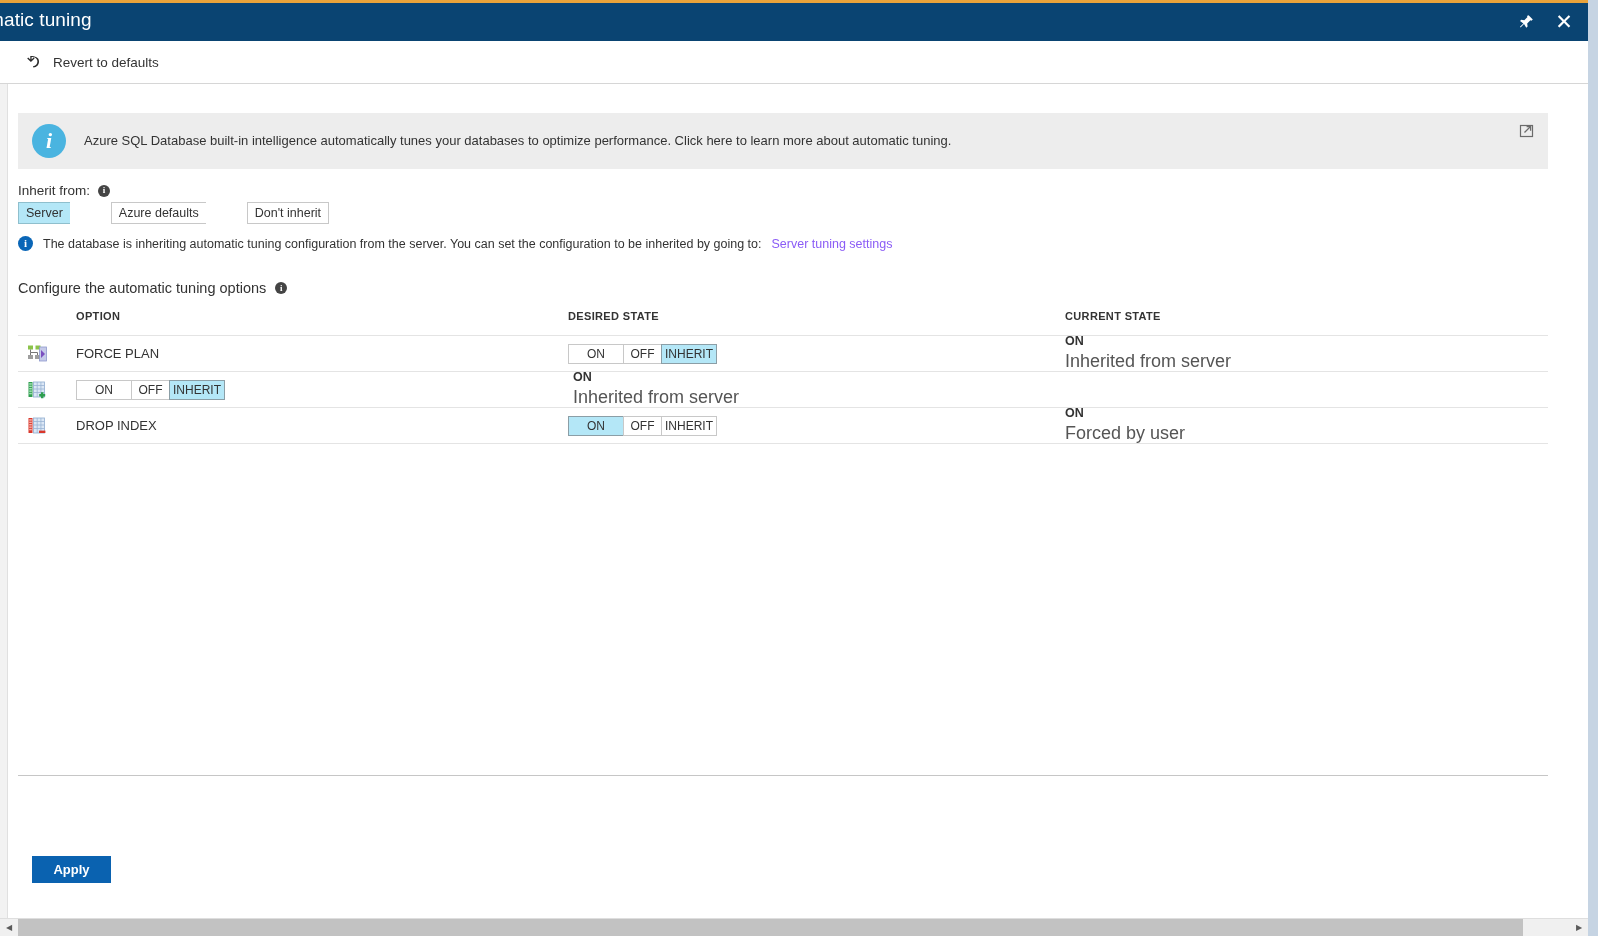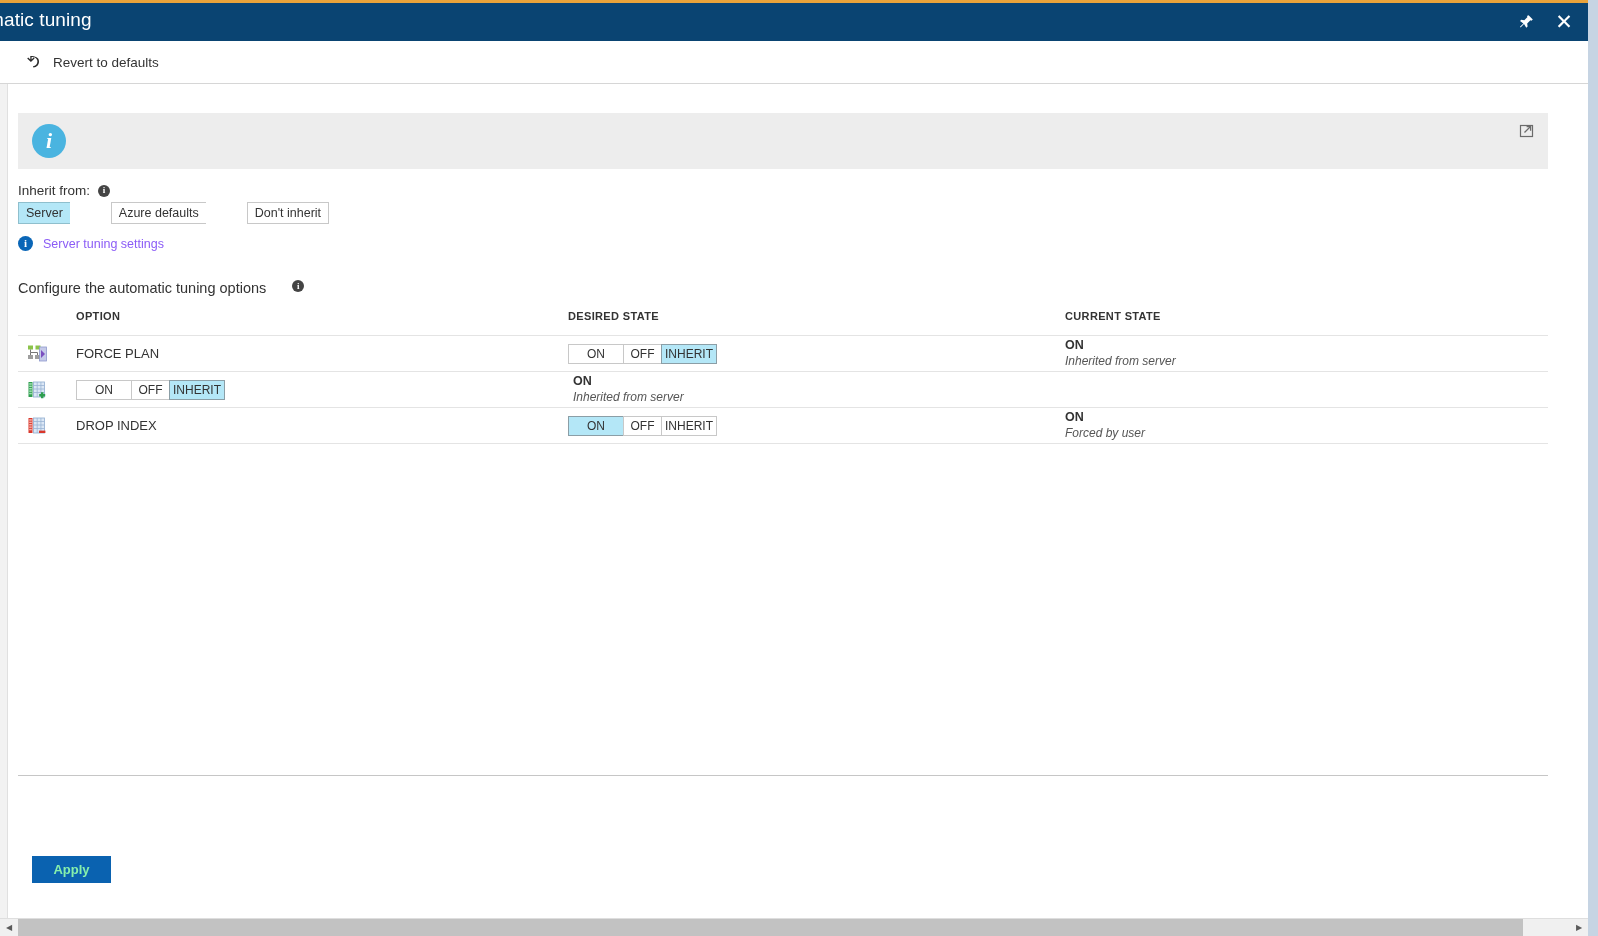--- a/index.html
+++ b/index.html
@@ -254,22 +254,22 @@
     cursor: pointer;
     text-decoration: none;
   }
 
   
   #configure-row {
     position: absolute;
     left: 9px;
     top: 196px;
     display: flex;
-    align-items: flex-start;
-    gap: 26px;
+    align-items: center;
+    gap: 9px;
   }
   #configure-title { font-size: 14.5px; color: #333333; }
 
   
   #options-table {
     position: absolute;
     left: 9px;
     top: 226px;
     width: 1530px;
   }
@@ -313,24 +313,23 @@
     flex: 1 1 auto;
     line-height: 1.25;
   }
   .cur-state {
     font-size: 12.5px;
     font-weight: bold;
     color: #333333;
     display: block;
   }
   .cur-reason {
-    font-size: 12px;
+    font-size: 18px;
     color: #555555;
     display: block;
-    font-style: italic;
   }
 
   
   .seg-group { display: flex; }
   .seg {
     border: 1px solid #c8c8c8;
     border-right: none;
     height: 20px;
     line-height: 19px;
     text-align: center;
@@ -360,21 +359,21 @@
   }
 
   
   #apply-button {
     position: absolute;
     left: 23px;
     top: 772px;
     width: 79px;
     height: 27px;
     background: #0a62b0;
-    color: #86efac;
+    color: #ffffff;
     font-size: 13px;
     font-weight: bold;
     border: none;
     cursor: pointer;
     font-family: "Liberation Sans", sans-serif;
   }
 
   
   #hscroll {
     position: absolute;
@@ -444,20 +443,21 @@
       <span id="revert-label">Revert to defaults</span>
     </div>
   </div>
 
   <div id="blade-rail"></div>
 
   <div id="content">
 
     <div id="info-banner">
       <div id="info-banner-icon">i</div>
+      <div id="info-banner-text">Azure SQL Database built-in intelligence automatically tunes your databases to optimize performance. Click here to learn more about automatic tuning.</div>
       <div id="info-banner-link-icon">
         <svg width="18" height="18" viewBox="0 0 18 18" aria-hidden="true">
           <rect x="2.5" y="3.5" width="12" height="11" fill="none" stroke="#6b6b6b" stroke-width="1.2"></rect>
           <path d="M6.5 10.5 L12 5" stroke="#6b6b6b" stroke-width="1.3" fill="none"></path>
           <path d="M8.6 4.7 L12.6 4.7 L12.6 8.7" stroke="#6b6b6b" stroke-width="1.3" fill="none"></path>
         </svg>
       </div>
     </div>
 
     <div id="inherit-label-row">
@@ -466,20 +466,21 @@
     </div>
 
     <div id="inherit-group">
       <div class="inherit-opt selected">Server</div>
       <div class="inherit-opt">Azure defaults</div>
       <div class="inherit-opt">Don't inherit</div>
     </div>
 
     <div id="inherit-status">
       <span id="inherit-status-icon">i</span>
+      <span id="inherit-status-text">The database is inheriting automatic tuning configuration from the server. You can set the configuration to be inherited by going to:</span>
       <a id="server-tuning-link">Server tuning settings</a>
     </div>
 
     <div id="configure-row">
       <span id="configure-title">Configure the automatic tuning options</span>
       <span class="info-dot">i</span>
     </div>
 
     <div id="options-table">
 

